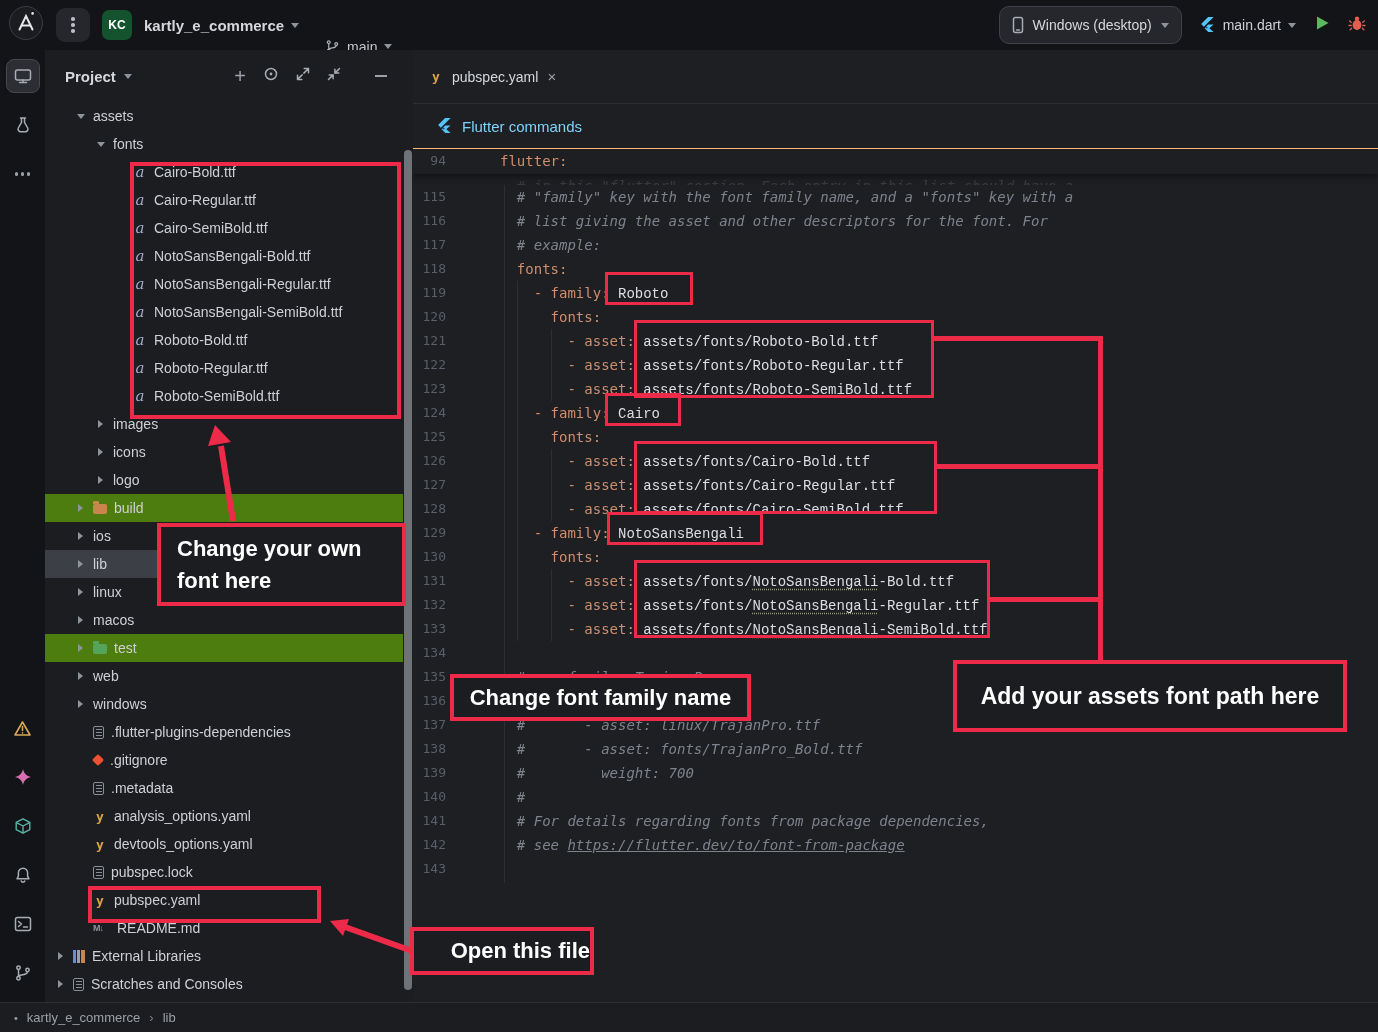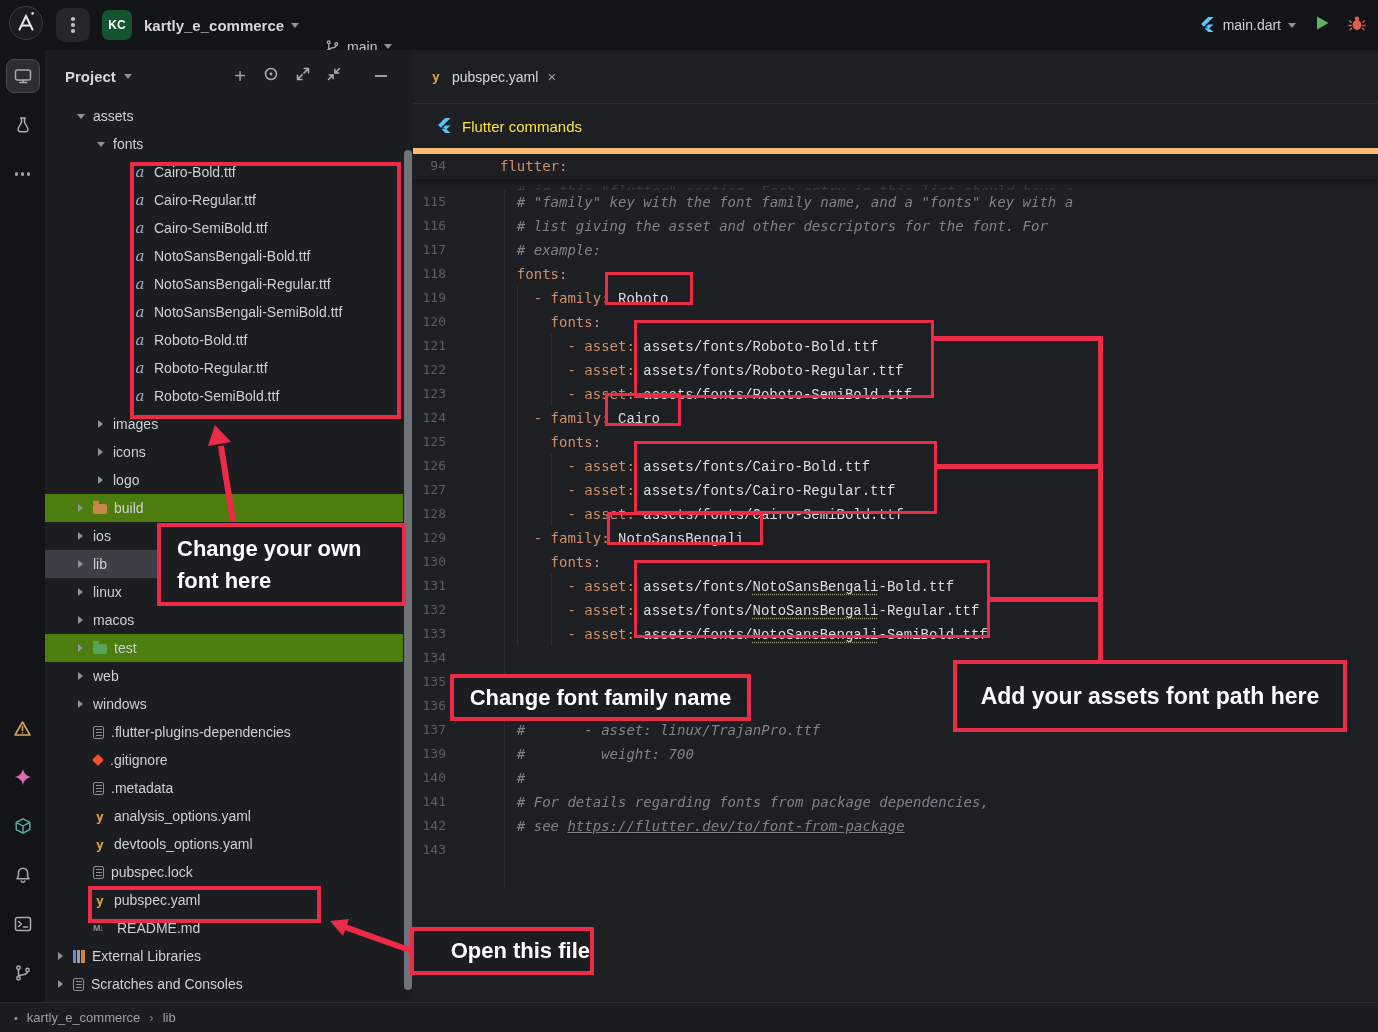--- a/index.html
+++ b/index.html
@@ -62,22 +62,22 @@
     background:linear-gradient(to right,#6A8BD8 0 3px,#1B1D21 3px 4px,#9AA0A8 4px 7px,#1B1D21 7px 8px,#C9854C 8px 12px);}
 
   #panel-scrollbar{width:10px;background:#1B1D21;position:relative;flex:none;}
   #panel-scrollbar .thumb{position:absolute;left:1px;top:100px;width:8px;height:840px;border-radius:4px;background:rgba(196,199,205,.5);}
 
   
   #editor-zone{flex:1;background:#1E1F22;display:flex;flex-direction:column;position:relative;}
   #tabbar{height:53px;border-bottom:1px solid #2C2E33;display:flex;align-items:center;flex:none;}
   .tab{height:100%;display:flex;align-items:center;gap:9px;padding:0 16px;font-size:14px;color:#D5D7DC;}
   .tab-close{color:#9DA0A8;font-size:15px;}
-  #flutterbar{height:44px;border-bottom:6px solid #fdba74;display:flex;align-items:center;gap:9px;
-    padding-left:24px;font-size:15px;color:#fde047;flex:none;}
+  #flutterbar{height:44px;border-bottom:1px solid #fdba74;display:flex;align-items:center;gap:9px;
+    padding-left:24px;font-size:15px;color:#7dd3fc;flex:none;}
   #code{flex:1;position:relative;font-family:"DejaVu Sans Mono",monospace;font-size:14px;overflow:hidden;}
   #sticky{height:25px;display:flex;line-height:25px;background:#1E1F22;box-shadow:0 3px 6px rgba(0,0,0,.4);position:relative;z-index:3;}
   #faded{height:11px;overflow:hidden;opacity:.28;display:flex;line-height:22px;}
   .cline{display:flex;height:24px;line-height:24px;}
   .gut{width:87px;flex:none;text-align:right;padding-right:54px;box-sizing:border-box;color:#5A5E68;font-size:13px;}
   .ctext{white-space:pre;}
   .tk{color:#CF8E6D;}
   .tp{color:#BFC3CA;}
   .tw{color:#DCDEE3;font-family:Liberation Mono, monospace;}
   .tc{color:#7E828C;font-style:italic;}
@@ -126,20 +126,28 @@
         <circle cx="4.5" cy="3.8" r="1.7"></circle>
           <circle cx="4.5" cy="14.2" r="1.7"></circle>
           <circle cx="13.5" cy="6" r="1.7"></circle>
         <path d="M4.5 5.5v7M13.5 7.7c0 3.2-4.6 2.5-9 4.2"></path>
       </svg>
       <span>main</span>
       <span class="tri-d"></span>
     </span>
   </div>
   <div class="tb-right">
+    <span class="device-btn">
+      <svg class="oline" width="12" height="18" viewBox="0 0 12 18">
+        <rect x="1.5" y="1.5" width="9" height="15" rx="2"></rect>
+          <path d="M4.5 14h3"></path>
+      </svg>
+      <span>Windows (desktop)</span>
+      <span class="tri-d"></span>
+    </span>
     <span class="grp" style="font-size:14px;">
       <svg width="16" height="16" viewBox="0 0 16 16">
         <polygon fill="#54C5F8" points="13.6,0 8.1,0 1.1,7 3.9,9.8"></polygon>
         <polygon fill="#54C5F8" points="13.6,7.6 8.3,7.6 4.6,11.3 8.3,15 13.6,15 9.3,11.3"></polygon>
         <polygon fill="#0D47A1" points="4.6,11.3 6.45,9.45 8.3,11.3"></polygon>
       </svg>
       <span>main.dart</span>
       <span class="tri-d"></span>
     </span>
     <span>
@@ -548,20 +556,24 @@
           </div>
           <div class="cline">
             <span class="gut">136</span>
             <span class="ctext"><span class="tc">  #     fonts:</span></span>
           </div>
           <div class="cline">
             <span class="gut">137</span>
             <span class="ctext"><span class="tc">  #       - asset: linux/TrajanPro.ttf</span></span>
           </div>
           <div class="cline">
+            <span class="gut">138</span>
+            <span class="ctext"><span class="tc">  #       - asset: fonts/TrajanPro_Bold.ttf</span></span>
+          </div>
+          <div class="cline">
             <span class="gut">139</span>
             <span class="ctext"><span class="tc">  #         weight: 700</span></span>
           </div>
           <div class="cline">
             <span class="gut">140</span>
             <span class="ctext"><span class="tc">  #</span></span>
           </div>
           <div class="cline">
             <span class="gut">141</span>
             <span class="ctext"><span class="tc">  # For details regarding fonts from package dependencies,</span></span>

